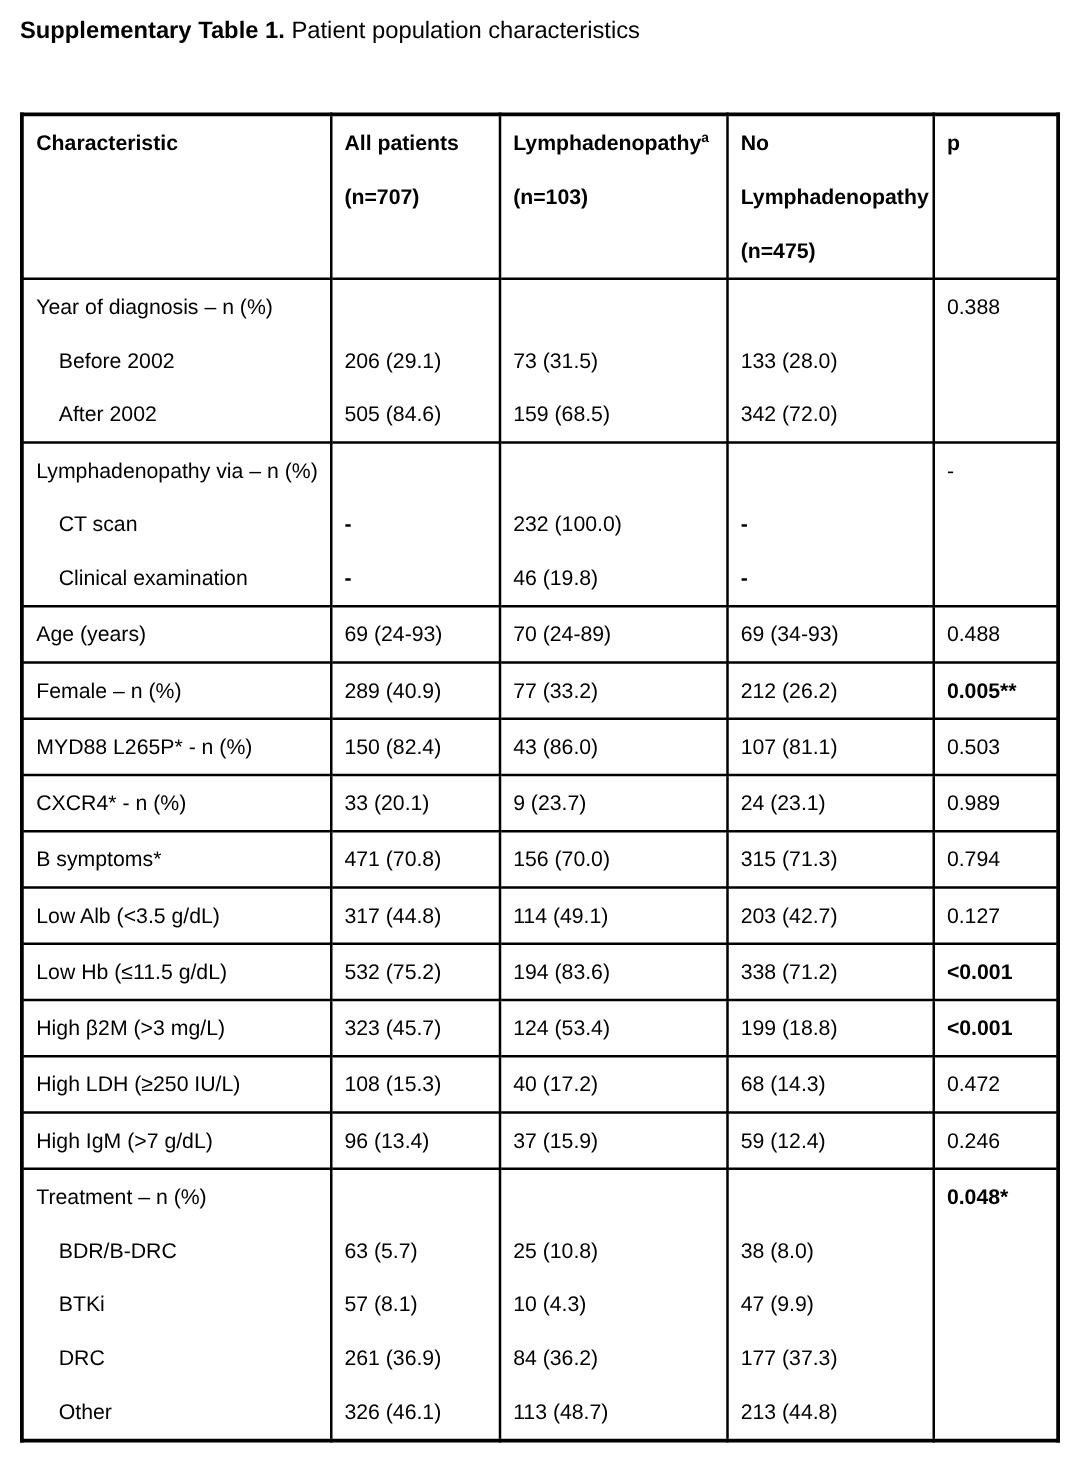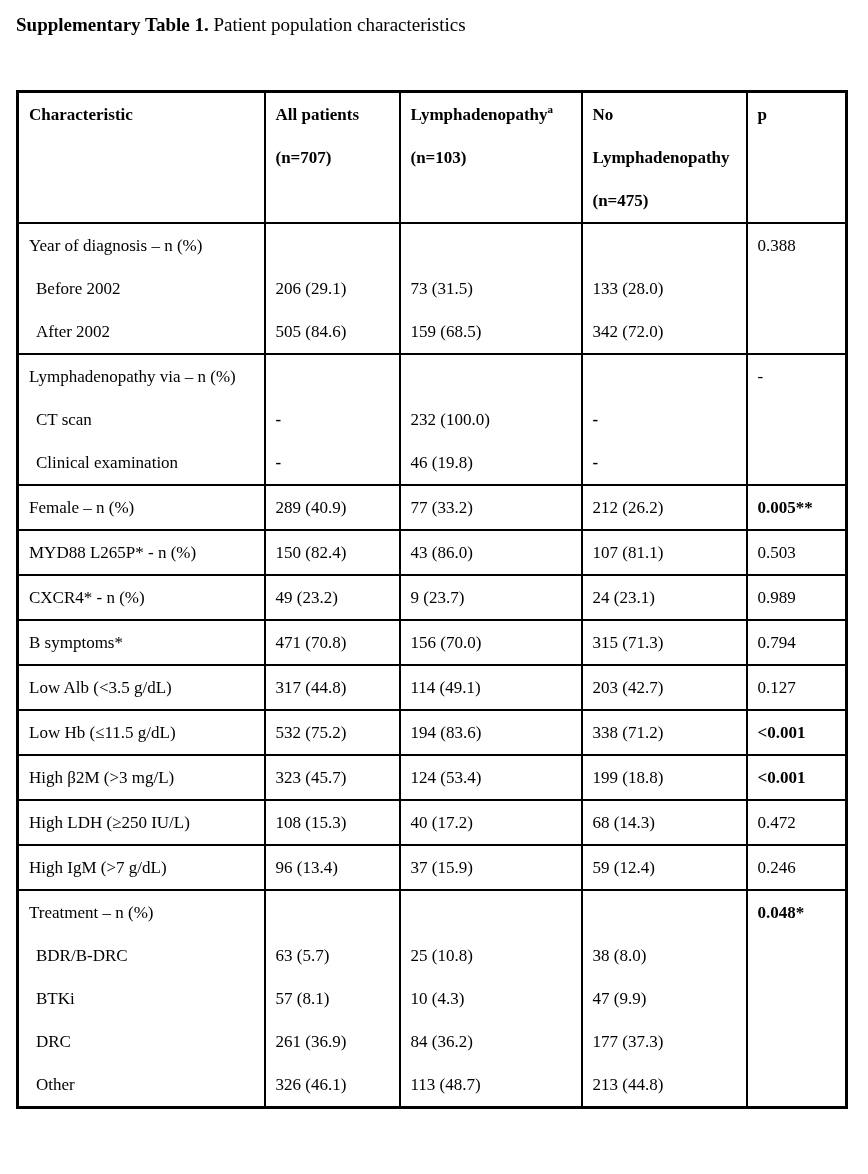--- a/index.html
+++ b/index.html
@@ -1,39 +1,39 @@
 <!DOCTYPE html>
 <html><head>
 <meta charset="utf-8">
 <style>
   html,body { margin:0; padding:0; background:#ffffff; }
   .page {
     position:relative; width:863px; height:1174px; background:#ffffff;
-    font-family:Liberation Serif, serif; color:#000;
+    font-family:Liberation Sans, sans-serif; color:#000;
     overflow:hidden;
   }
   .title { position:absolute; left:16px; top:14px; font-size:19px; white-space:nowrap; }
   .title .b { font-weight:bold; }
   table.char-table {
     position:absolute; left:16px; top:42px; width:829px;
     border-collapse:collapse; table-layout:fixed;
     border:3px solid #000;
     margin-top:48px;
   }
   col.c1{width:247px;} col.c2{width:135px;} col.c3{width:182px;} col.c4{width:165px;} col.c5{width:100px;}
   th,td {
     border:2px solid #000; vertical-align:top; padding:0;
     text-align:left; font-weight:normal;
   }
   th { font-weight:bold; }
   .line {
     height:43px; line-height:43px; padding-left:10px;
     font-size:17px; white-space:nowrap; overflow:visible;
   }
-  .line.indent { padding-left:17px; }
+  .line.indent { padding-left:28px; }
   .line.b { font-weight:bold; }
   sup.fn { font-size:11px; vertical-align:super; line-height:0; }
 </style>
 </head>
 <body>
 
 <div class="page">
 
   <div class="title"><span class="b">Supplementary Table 1.</span><span> Patient population characteristics</span></div>
 
@@ -114,20 +114,37 @@
             <div class="line"></div>
             <div class="line b">-</div>
             <div class="line b">-</div>
           </td>
           <td>
             <div class="line">-</div>
           </td>
         </tr>
         <tr>
           <td>
+            <div class="line">Age (years)</div>
+          </td>
+          <td>
+            <div class="line">69 (24-93)</div>
+          </td>
+          <td>
+            <div class="line">70 (24-89)</div>
+          </td>
+          <td>
+            <div class="line">69 (34-93)</div>
+          </td>
+          <td>
+            <div class="line">0.488</div>
+          </td>
+        </tr>
+        <tr>
+          <td>
             <div class="line">Female – n (%)</div>
           </td>
           <td>
             <div class="line">289 (40.9)</div>
           </td>
           <td>
             <div class="line">77 (33.2)</div>
           </td>
           <td>
             <div class="line">212 (26.2)</div>
@@ -151,21 +168,21 @@
           </td>
           <td>
             <div class="line">0.503</div>
           </td>
         </tr>
         <tr>
           <td>
             <div class="line">CXCR4* - n (%)</div>
           </td>
           <td>
-            <div class="line">49 (23.2)</div>
+            <div class="line">33 (20.1)</div>
           </td>
           <td>
             <div class="line">9 (23.7)</div>
           </td>
           <td>
             <div class="line">24 (23.1)</div>
           </td>
           <td>
             <div class="line">0.989</div>
           </td>

